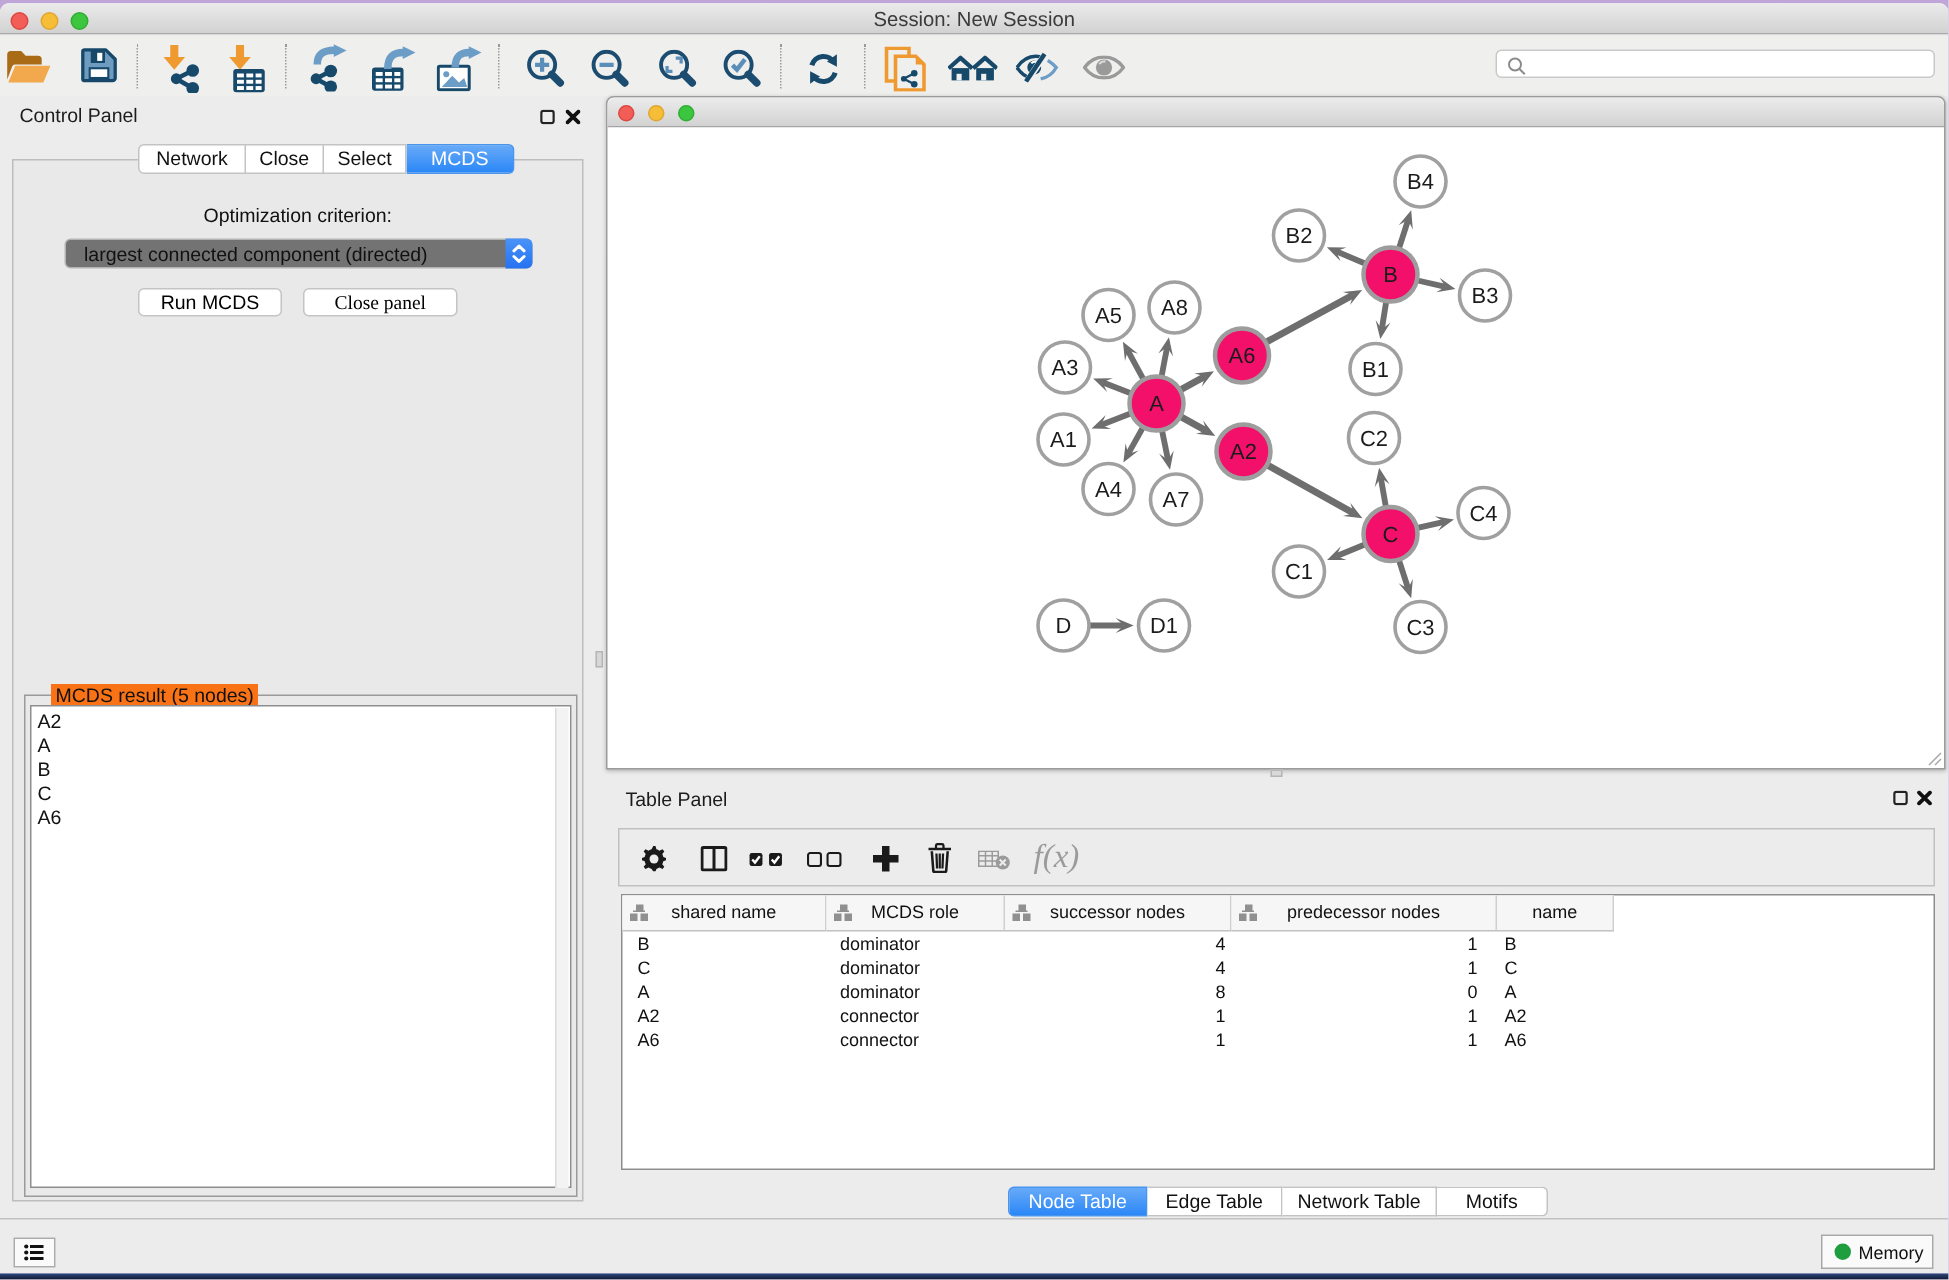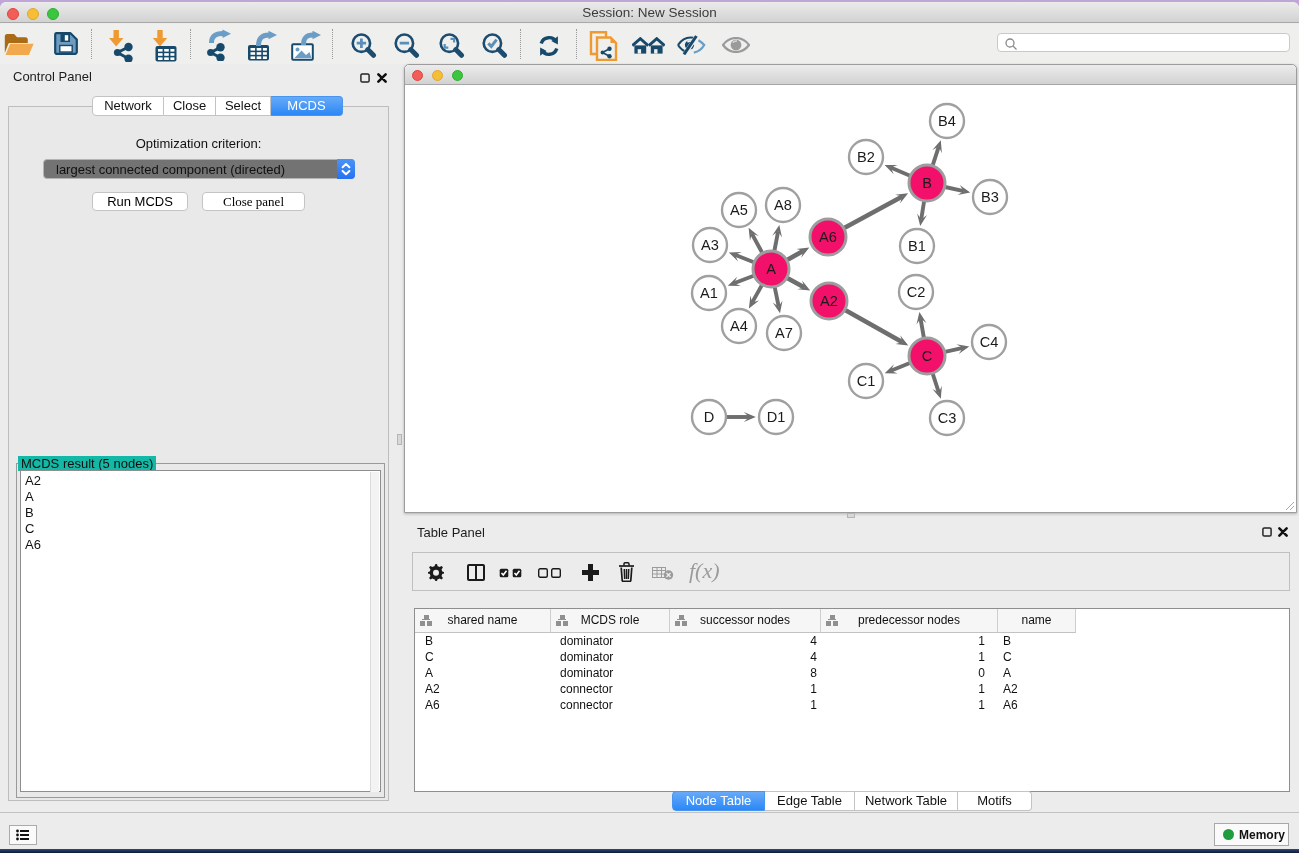--- a/index.html
+++ b/index.html
@@ -44,21 +44,21 @@
       background:linear-gradient(#ececec,#d2d2d2); border-bottom:1px solid #a5a5a5;
       border-radius:5px 5px 0 0; }
   #nettitle .title { position:absolute; left:0; right:0; top:2px; text-align:center;
       font-size:13px; color:#333; }
   
   #tp { position:absolute; left:404px; top:456px; width:895px; height:292px; background:#ececec; }
   #tp .ptitle { position:absolute; left:17px; top:5px; font-size:13px; color:#1c1c1c; }
   #tptools { position:absolute; left:8px; top:32px; width:878px; height:39px;
       border:1px solid #c0c0c0; background:#ececec; }
   #tptable { position:absolute; left:10px; top:76px; width:876px; height:184px;
-      background:#fff; border:1px solid #8e8e8e; font-size:12px;margin-top:12px; }
+      background:#fff; border:1px solid #8e8e8e; font-size:12px; }
   .hcell { position:absolute; top:0; height:24px; border-right:1px solid #cfcfcf; border-bottom:1px solid #c2c2c2;
       text-align:center; line-height:22px; color:#111; background:#f6f6f6; }
   .hcell::before { content:""; position:absolute; left:5px; top:6px; width:13px; height:11px;
       background:
         linear-gradient(#909090,#909090) 3.6px 0px/5px 4.5px no-repeat,
         linear-gradient(#909090,#909090) 0px 5.5px/5px 5px no-repeat,
         linear-gradient(#909090,#909090) 7.2px 5.5px/5px 5px no-repeat,
         linear-gradient(#909090,#909090) 2px 3.8px/8.4px 1.1px no-repeat,
         linear-gradient(#909090,#909090) 5.6px 2.6px/1.1px 2.4px no-repeat; }
   .hcell.noicon::before { display:none; }
@@ -254,21 +254,21 @@
           <span style="position:absolute;left:12px;top:2px;font-size:13px;color:#111;">largest connected component (directed)</span>
           <div style="position:absolute;right:-1px;top:-1px;width:18px;height:20px;border-radius:0 4px 4px 0;background:linear-gradient(#4a93f8,#2572f1);">
             <svg width="18" height="20" viewBox="0 0 18 20">
                 <path d="M5.6 8.2 L9 5 L12.4 8.2 M5.6 12 L9 15.2 L12.4 12" fill="none" stroke="#fff" stroke-width="2" stroke-linejoin="round" stroke-linecap="round"></path>
               </svg>
           </div>
         </div>
         <div style="position:absolute;left:83px;top:85px;width:96px;height:19px;background:#fff;border:1px solid #c4c4c4;border-radius:4px;text-align:center;font-size:13px;line-height:17px;">Run MCDS</div>
         <div style="position:absolute;left:193px;top:85px;width:103px;height:19px;background:#fff;border:1px solid #c4c4c4;border-radius:4px;text-align:center;font-size:13px;line-height:17px;font-family:Liberation Serif, serif;">Close panel</div>
         <div style="position:absolute;left:7px;top:356px;width:369px;height:335px;border:1px solid #9a9a9a;"></div>
-        <div style="position:absolute;left:9px;top:349px;font-size:13px;color:#111;background:#14b8a6;padding:0 3px;">MCDS result (5 nodes)</div>
+        <div style="position:absolute;left:25px;top:349px;font-size:13px;color:#111;background:#f97316;padding:0 3px;">MCDS result (5 nodes)</div>
         <div style="position:absolute;left:11px;top:363px;width:361px;height:322px;background:#fff;border:1px solid #8e8e8e;">
           <div style="font-size:13px;line-height:15.9px;padding:2px 0 0 4px;color:#111;">A2<br>A<br>B<br>C<br>A6</div>
           <div style="position:absolute;right:1px;top:1px;width:9px;height:320px;background:#f3f3f3;border-left:1px solid #dcdcdc;"></div>
         </div>
       </div>
     </div>
     <div id="netwin">
       <div id="nettitle">
         <div class="tl" style="left:7px; top:5px; width:11px; height:11px; background:#f25e57; border:1px solid #dd4741;"></div>
         <div class="tl" style="left:27px; top:5px; width:11px; height:11px; background:#f6be36; border:1px solid #e0a630;"></div>
@@ -473,19 +473,19 @@
     <div style="position:absolute;left:9px;top:12px;width:28px;height:20px;background:#fafafa;border:1px solid #ababab;">
       <svg width="14" height="12" style="position:absolute;left:6px;top:3px" viewBox="0 0 14 12">
         <circle cx="1.5" cy="2" r="1.4" fill="#111"></circle>
           <circle cx="1.5" cy="6" r="1.4" fill="#111"></circle>
           <circle cx="1.5" cy="10" r="1.4" fill="#111"></circle>
         <rect x="4" y="1" width="9" height="2" fill="#111"></rect>
           <rect x="4" y="5" width="9" height="2" fill="#111"></rect>
           <rect x="4" y="9" width="9" height="2" fill="#111"></rect>
       </svg>
     </div>
-    <div style="position:absolute;left:1214px;top:10px;width:75px;height:23px;background:#fafafa;border:1px solid #a8a8a8;font-weight:bold;">
+    <div style="position:absolute;left:1214px;top:10px;width:75px;height:23px;background:#fafafa;border:1px solid #a8a8a8;">
       <div style="position:absolute;left:8px;top:5px;width:11px;height:11px;border-radius:50%;background:#1f9e40;"></div>
       <span style="position:absolute;left:24px;top:4px;font-size:12px;color:#111;">Memory</span>
     </div>
   </div>
 </div>
 <div id="deskbottom"></div>
 
 </body></html>

